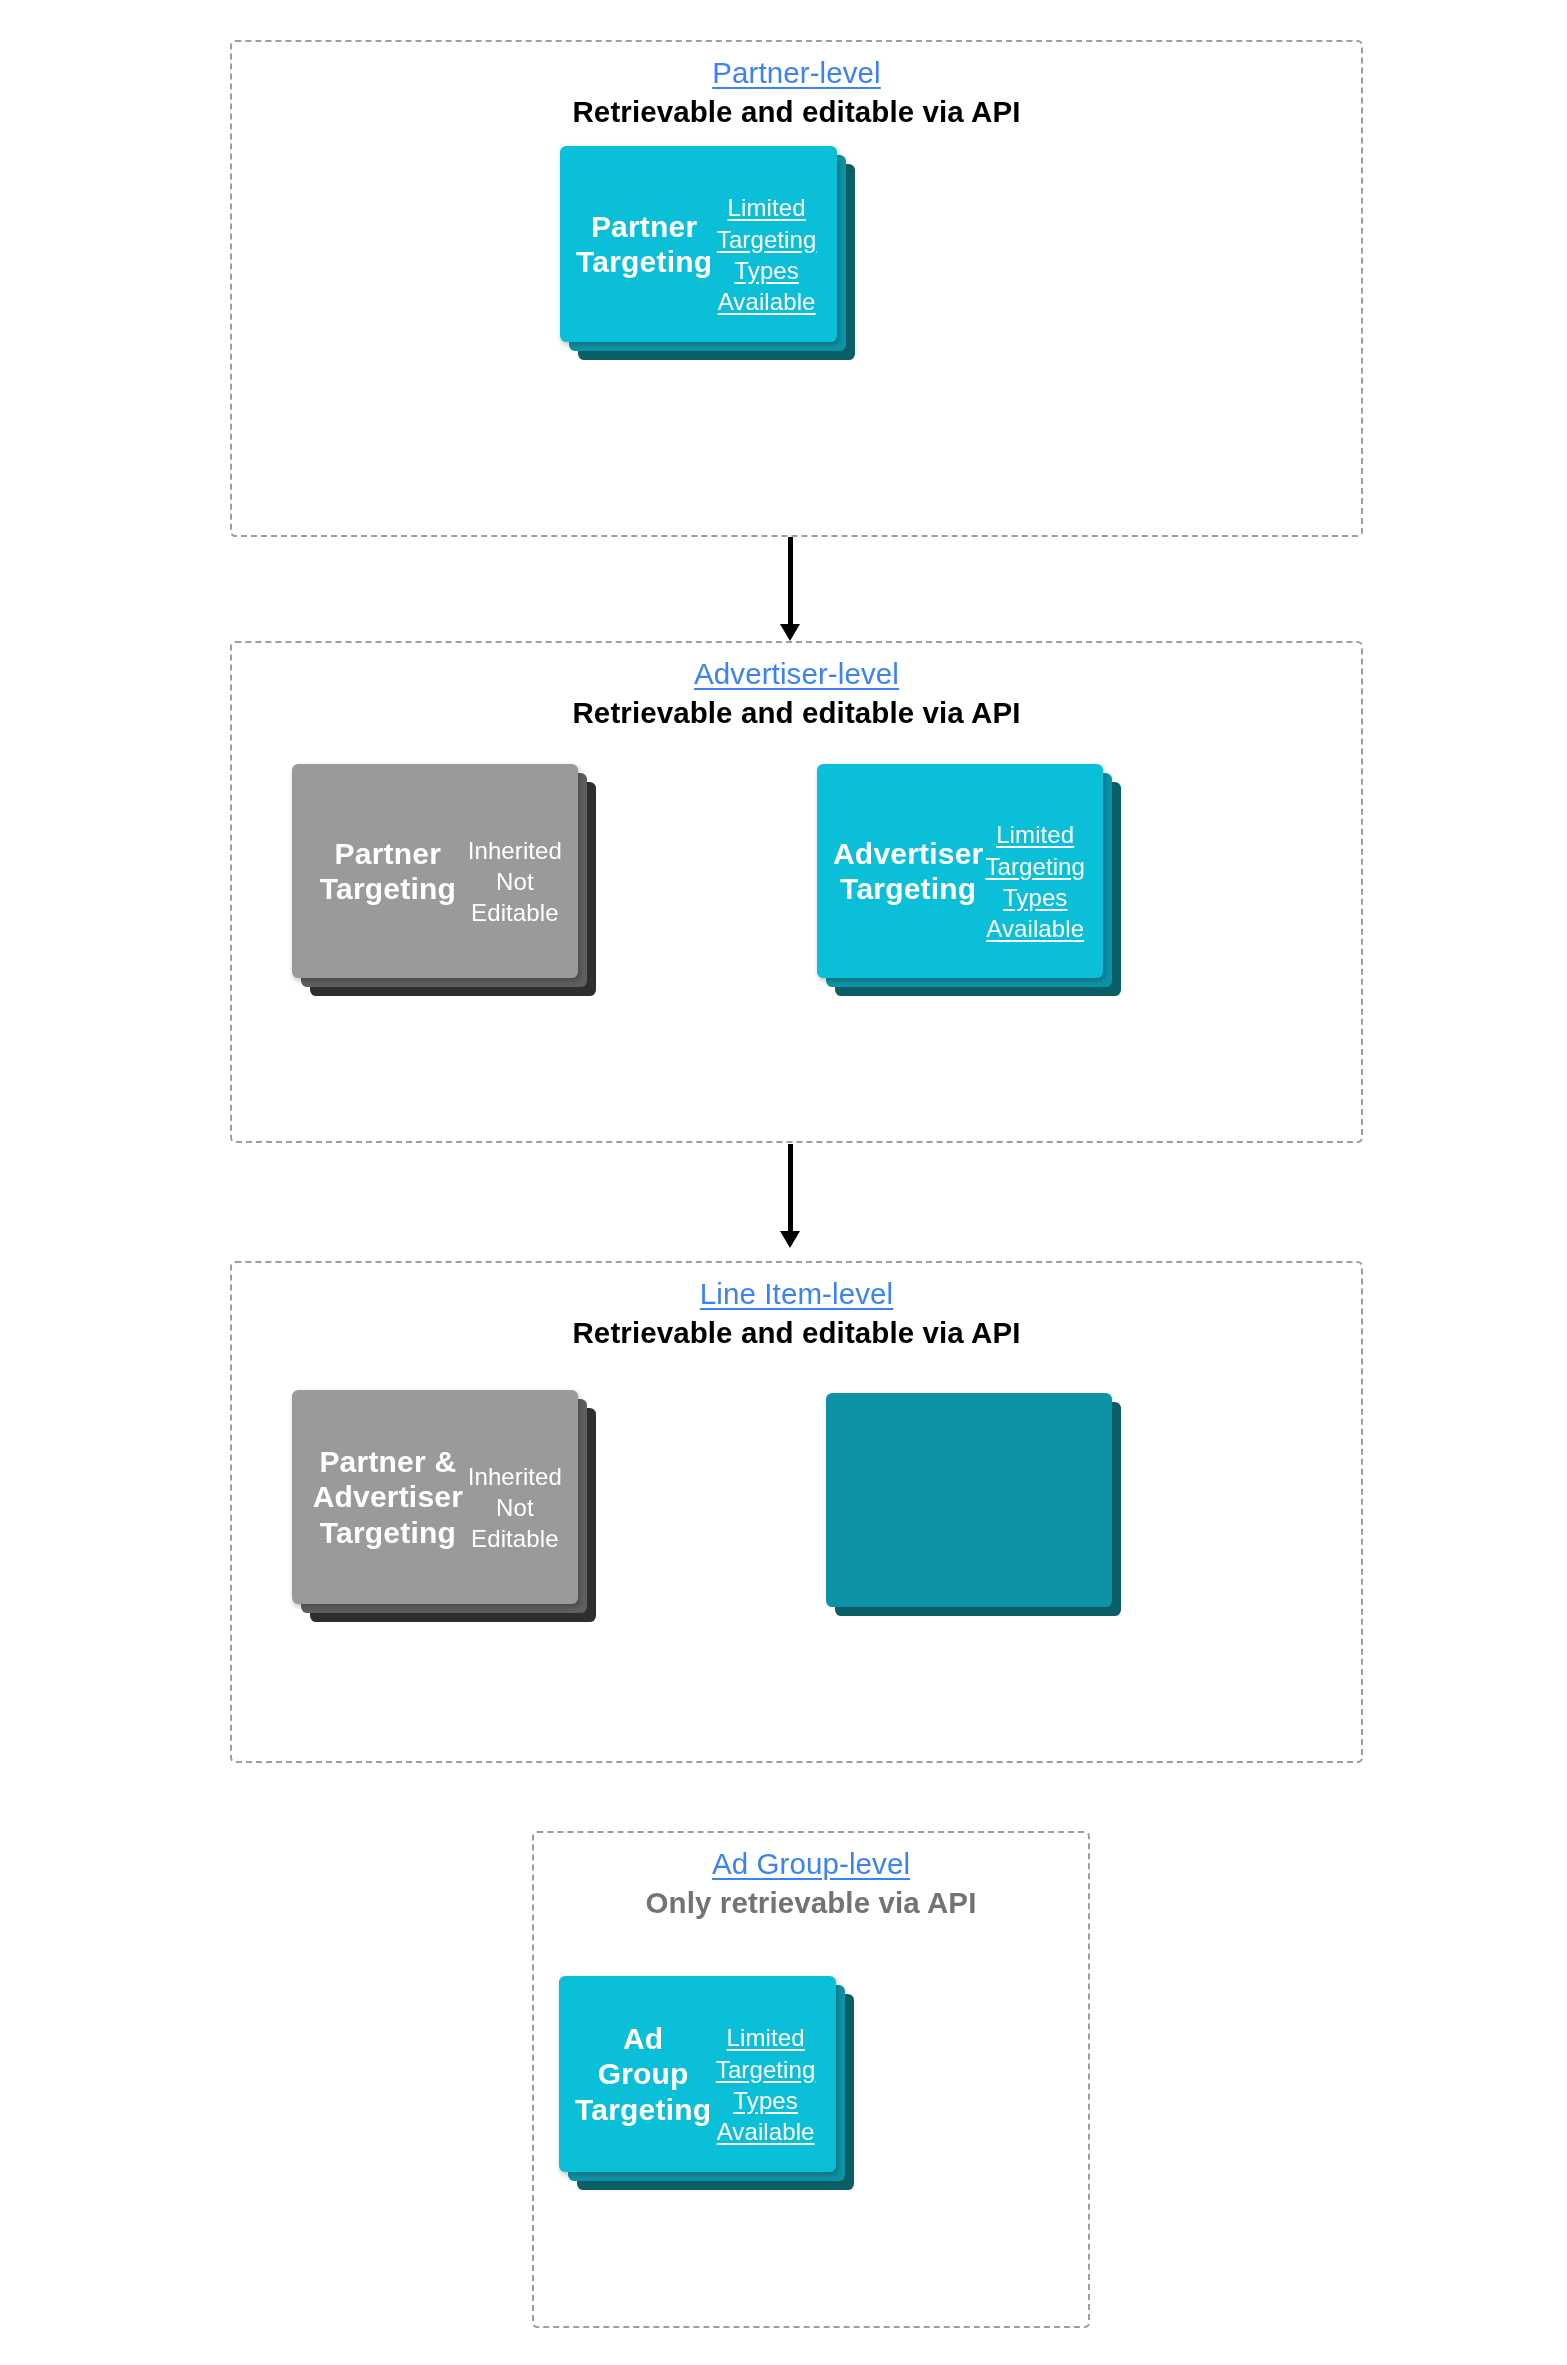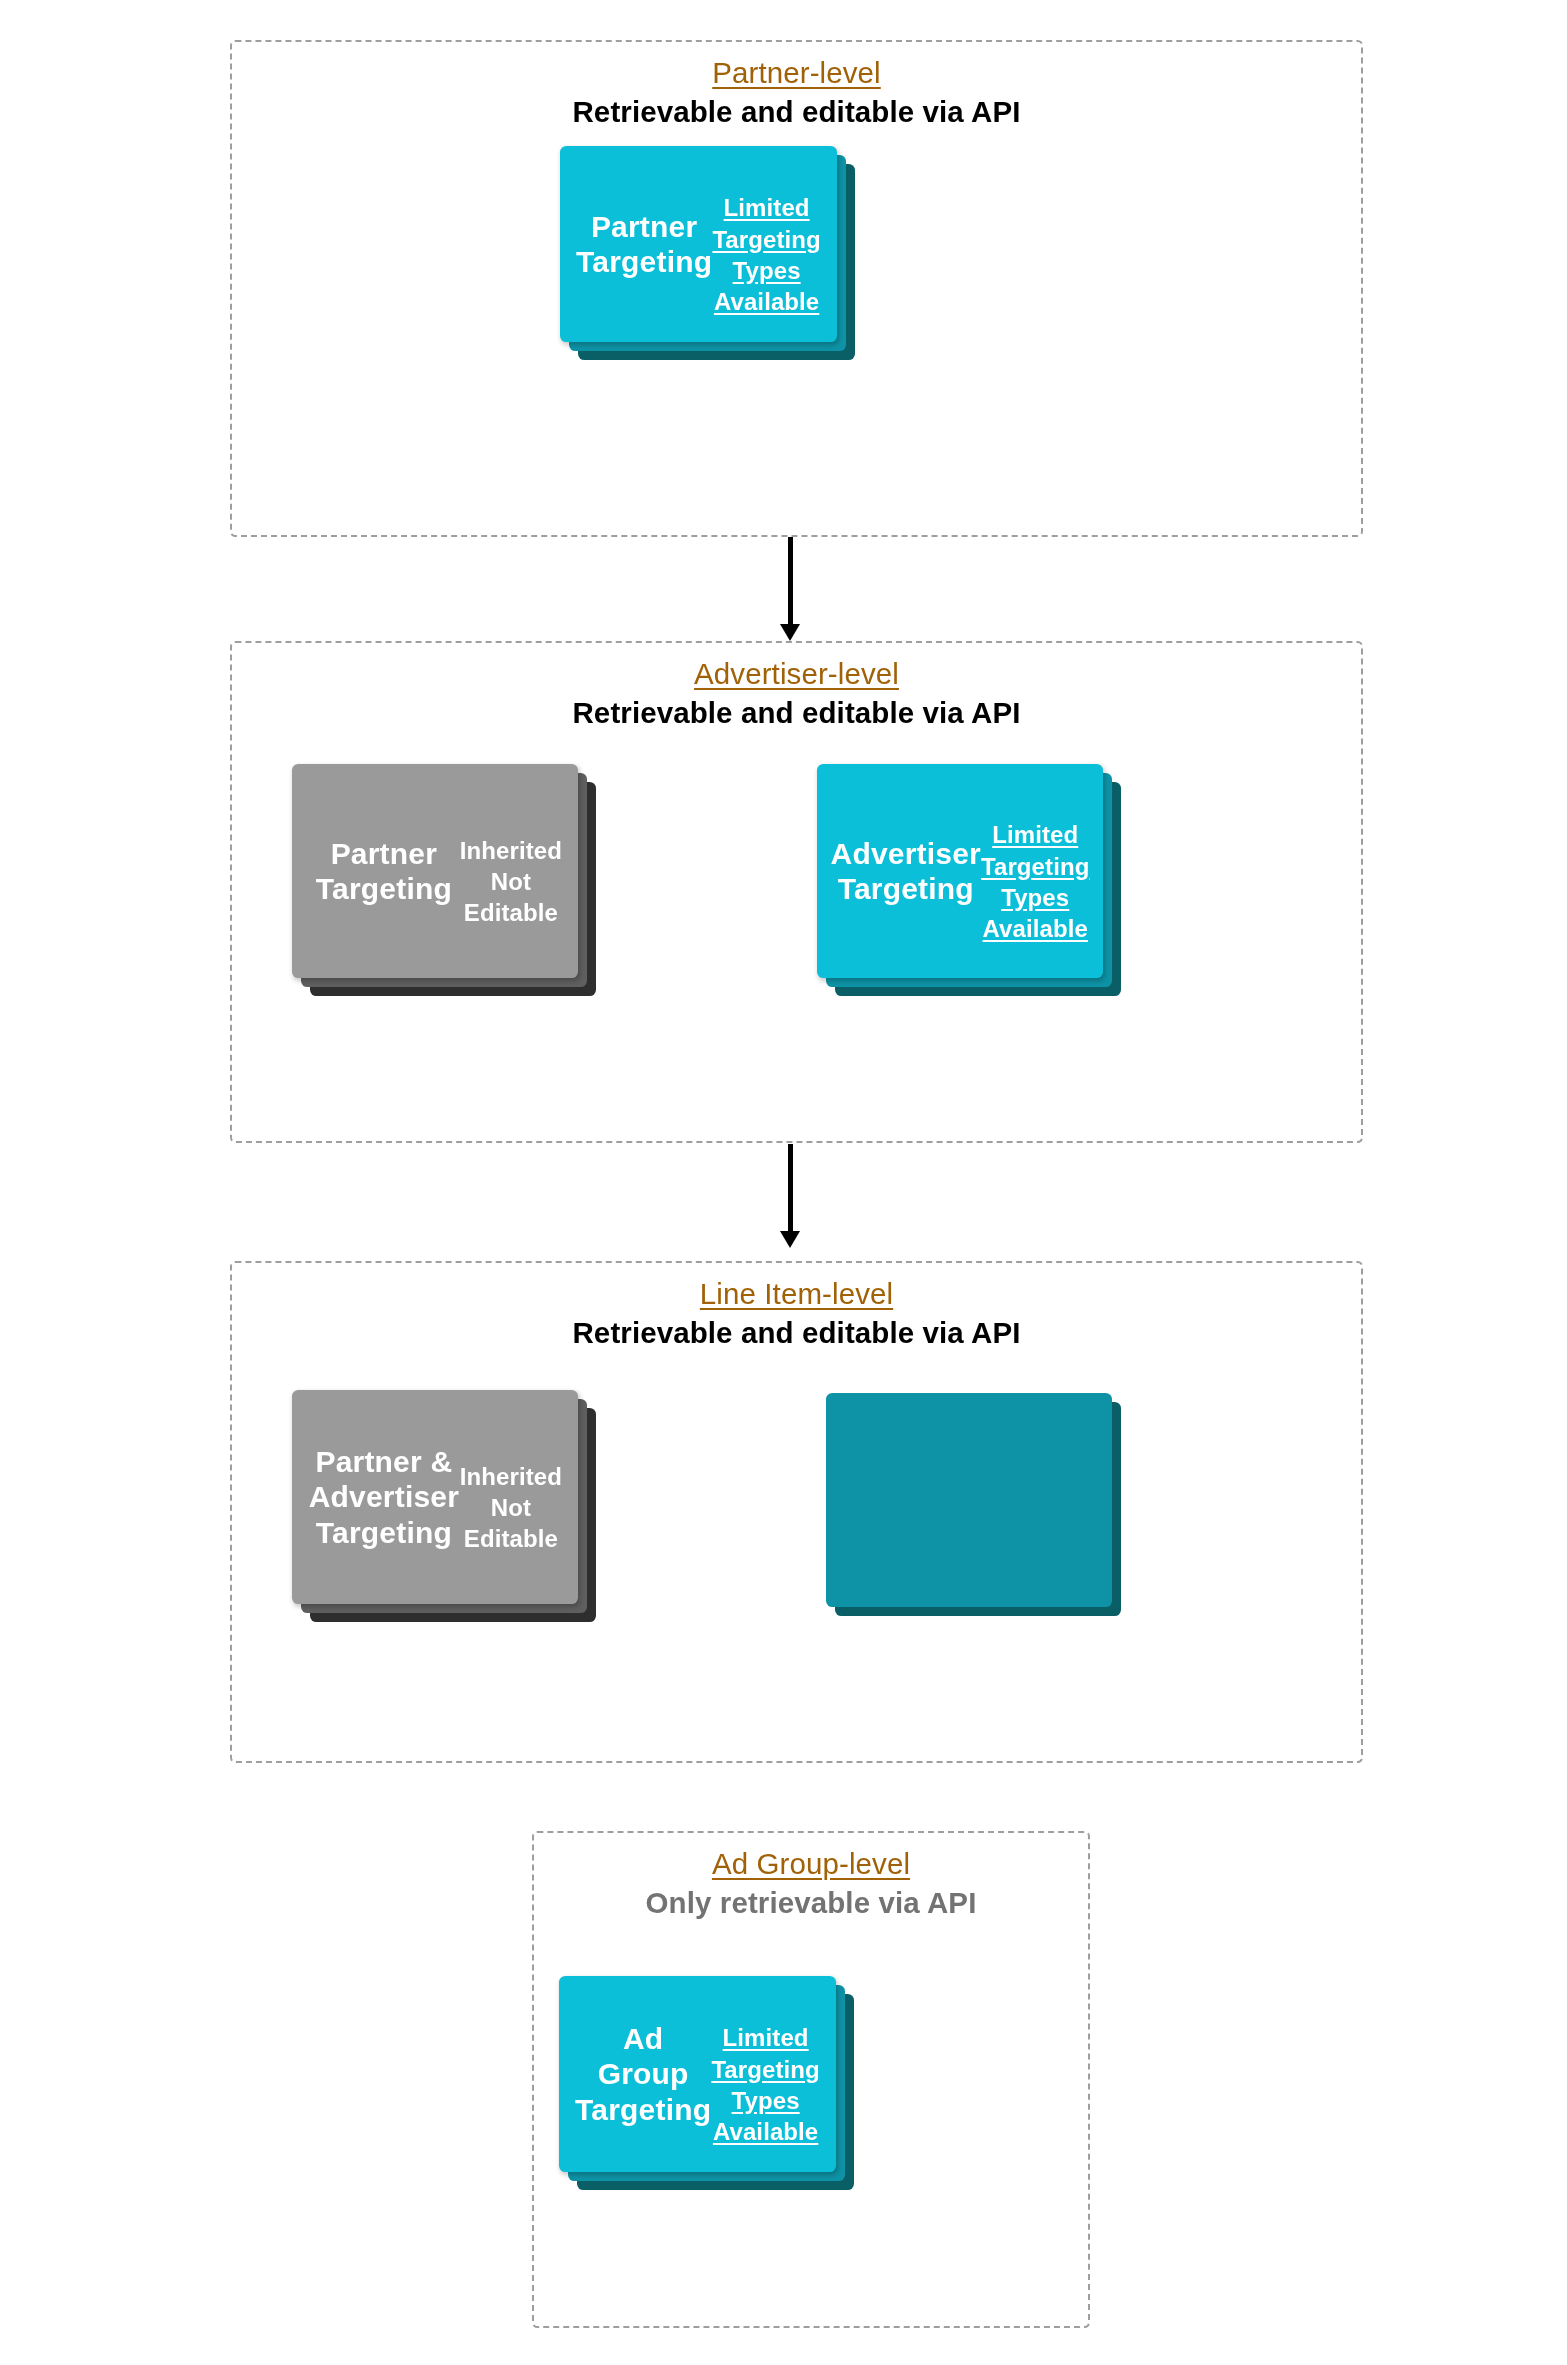--- a/index.html
+++ b/index.html
@@ -24,21 +24,21 @@
   .panel-head{
     position:absolute;
     left:0;right:0;
     text-align:center;
     line-height:1.16;
   }
   .level-name{
     display:inline-block;
     font-size:29.5px;
     font-weight:400;
-    color:#a16207;
+    color:#3b82f6;
     text-decoration:underline;
     text-underline-offset:3.6px;
     letter-spacing:0.1px;
   }
   .level-sub{
     display:block;
     font-size:29.5px;
     font-weight:700;
     color:#000000;
     margin-top:4.5px;
@@ -81,21 +81,21 @@
   .card-title{
     color:#ffffff;
     font-weight:700;
     font-size:30px;
     line-height:1.18;
     margin:0;
     letter-spacing:0.2px;
   }
   .card-note{
     color:#ffffff;
-    font-weight:700;
+    font-weight:400;
     font-size:24px;
     line-height:1.3;
     margin:21.4px 0 0 0;
     letter-spacing:0.1px;
     text-align:center;
   }
   .card-note.u{
     text-decoration:underline;
     text-underline-offset:2.7px;
   }

